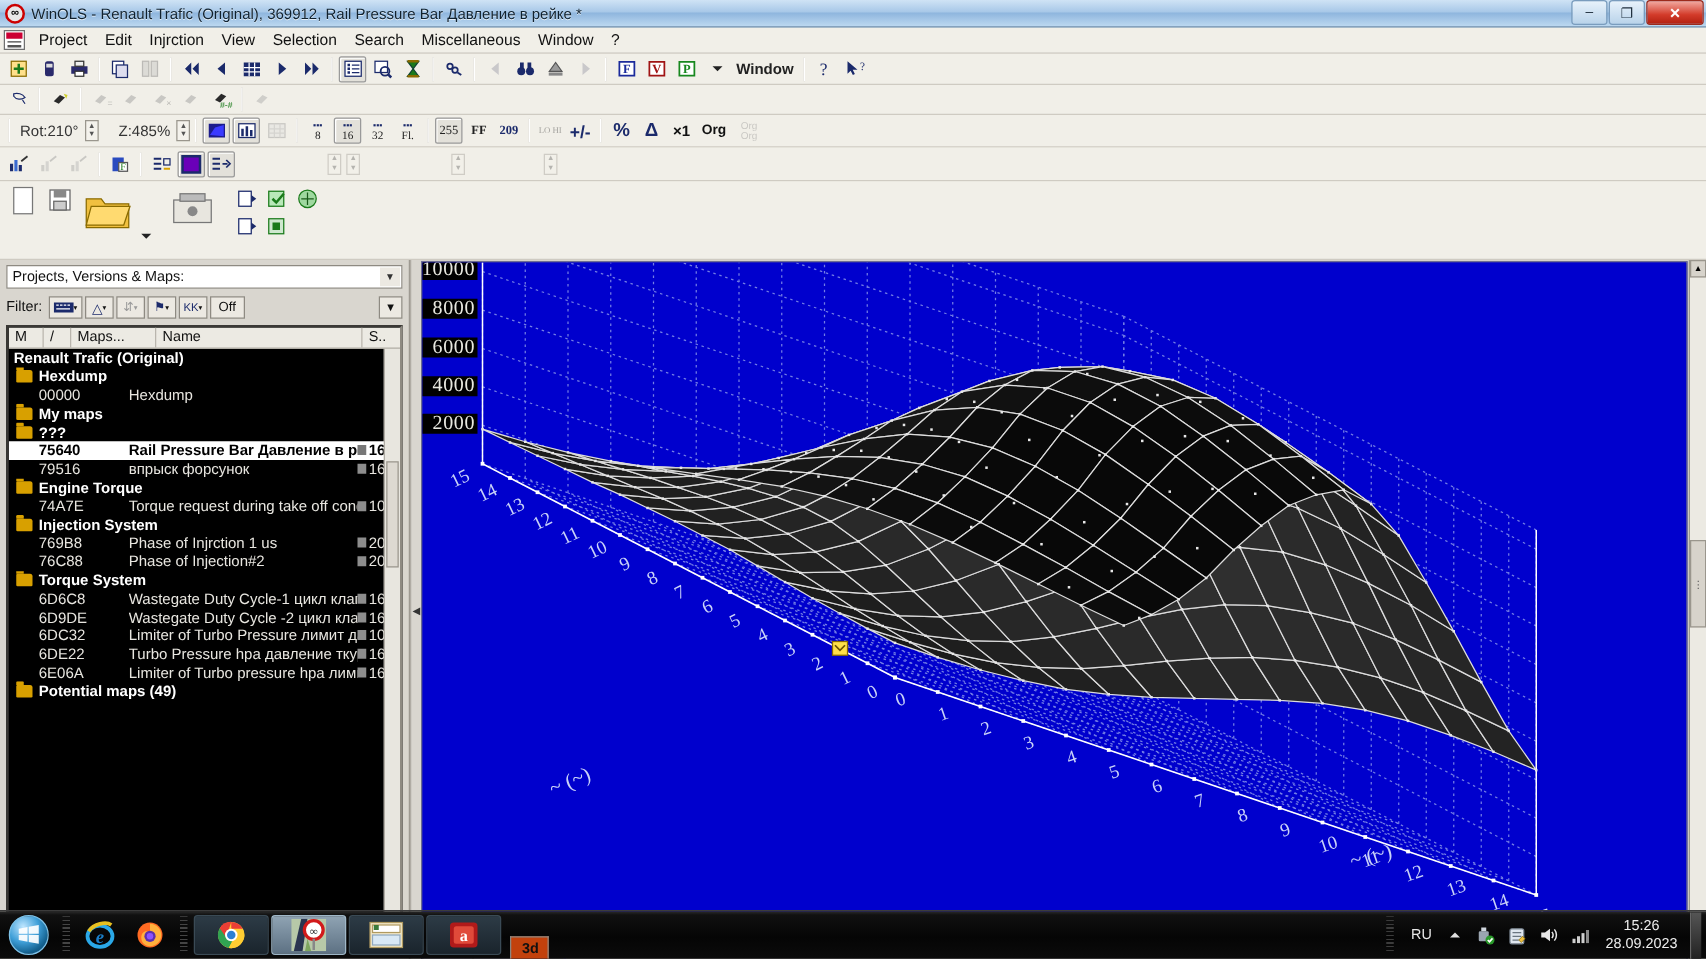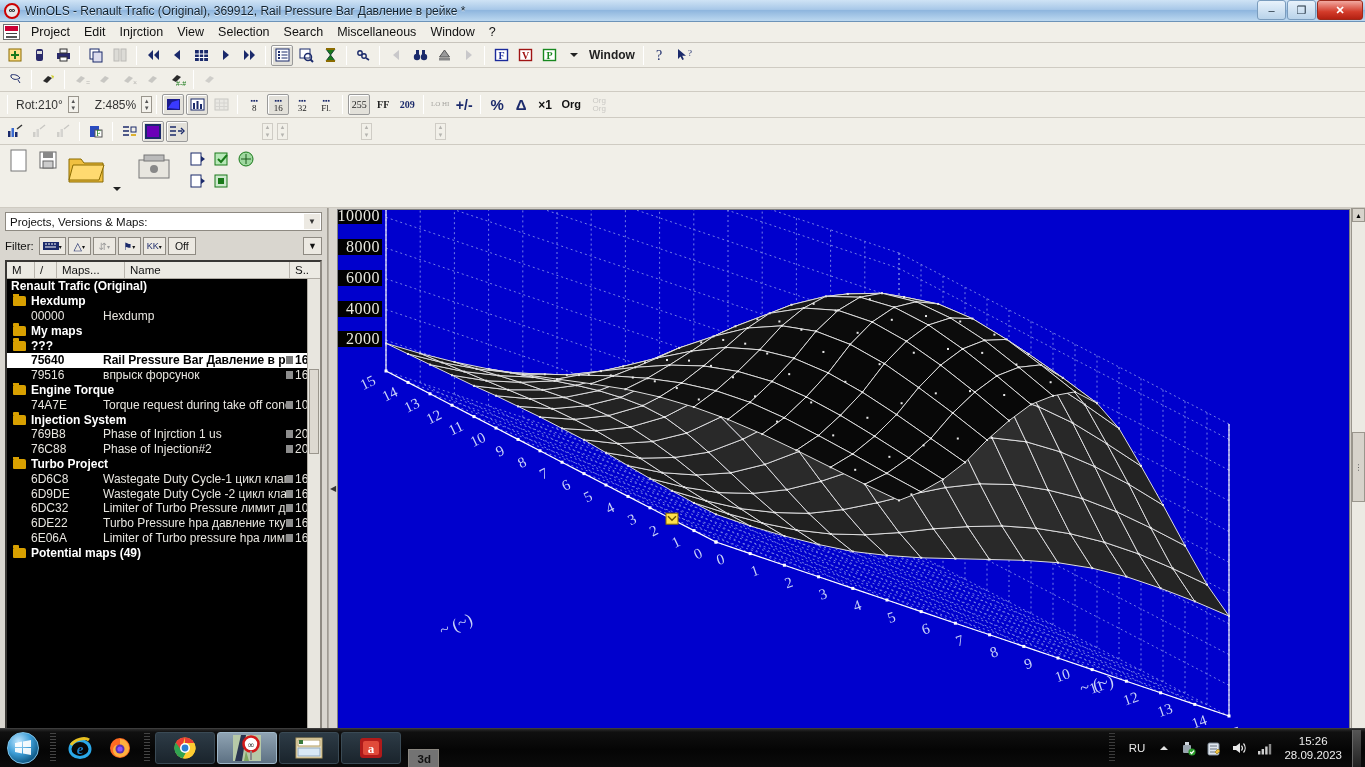--- a/index.html
+++ b/index.html
@@ -196,21 +196,21 @@
   }
   
   #tabbar { height: 19px; background: #d4d0c8; display: flex; align-items: flex-end;
             border-top: 1px solid #fff; }
   .ctab {
     height: 16px; padding: 0 7px 0 9px; font-size: 11.5px; color: #111;
     display: flex; align-items: center; background: #d4d0c8;
     border: 1px solid #8b8780; border-bottom: none; margin-right: -1px;
     transform: skewX(0deg); position: relative;
   }
-  .ctab.active { background: #737373; font-weight: bold; height: 18px; z-index: 2; }
+  .ctab.active { background: #c2410c; font-weight: bold; height: 18px; z-index: 2; }
   .ctab.first { font-weight: bold; }
   .tabnav { width: 13px; height: 15px; border: 1px solid #8b8780; background: #d4d0c8;
             display: flex; align-items: center; justify-content: center; font-size: 8px; }
   #hscroll { flex: 1; height: 15px; background: #eceae3; border: 1px solid #9a968d;
              margin-left: 2px; position: relative; }
   #hscroll .hthumb { position: absolute; left: 2px; top: 1px; bottom: 1px;
                      width: 470px; background: #d7d3cb; border: 1px solid #9a968d; }
   #hscroll .hgrip { position:absolute; right: 14px; top:3px; font-size:8px; color:#555; }
   #hscroll .hright { position:absolute; right:0; top:0; bottom:0; width:13px;
                      background:#d7d3cb; border-left:1px solid #9a968d;
@@ -842,21 +842,21 @@
           <div class="lrow">
             <span class="addr">76C88</span>
             <span class="nm">Phase of Injection#2</span>
             <span class="sz">
               <span class="szbox"></span>
               <span>20</span>
             </span>
           </div>
           <div class="lrow group">
             <span class="fold"></span>
-            <span>Turbo Project</span>
+            <span>Torque System</span>
           </div>
           <div class="lrow">
             <span class="addr">6D6C8</span>
             <span class="nm">Wastegate Duty Cycle-1  цикл клапана т</span>
             <span class="sz">
               <span class="szbox"></span>
               <span>16</span>
             </span>
           </div>
           <div class="lrow">

